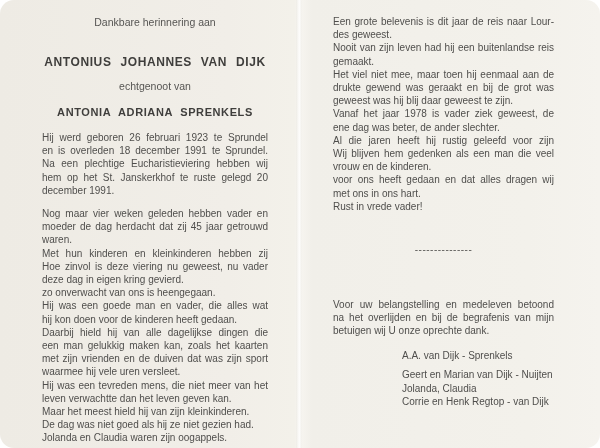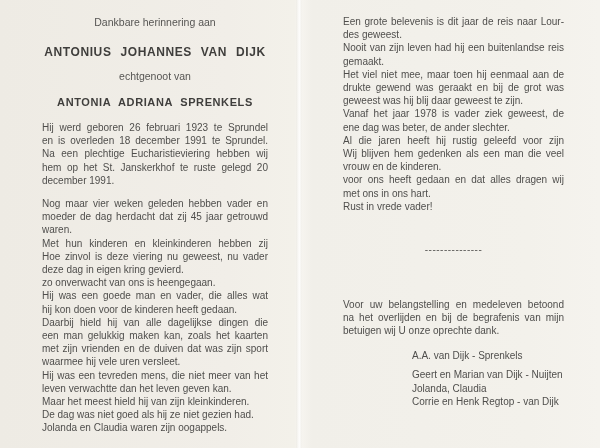--- a/index.html
+++ b/index.html
@@ -11,49 +11,50 @@
   }
   .card {
     position: relative;
     width: 600px;
     height: 448px;
     background: linear-gradient(90deg,
       #eeebe4 0%, #f1eee8 38%, #f3f1ea 49%,
       #f7f5f0 50%, #f1efe9 52%, #f3f1eb 88%, #f5f3ee 100%);
     font-family: "Liberation Sans", "DejaVu Sans", sans-serif;
     color: #4f4e4c;
+    border-radius: 14px;
   }
   .fold {
     position: absolute;
     left: 296px;
     top: 0;
     width: 6px;
     height: 448px;
     background: linear-gradient(90deg,
       rgba(90,85,75,0.04) 0%,
       rgba(255,255,255,0.75) 55%,
       rgba(90,85,75,0.03) 100%);
   }
   .page {
     position: absolute;
     top: 14px;
   }
   .page.left  { left: 42px;  width: 226px; }
-  .page.right { left: 343px; width: 221px; top: 13px; }
+  .page.right { left: 333px; width: 221px; top: 13px; }
 
   .center { text-align: center; }
 
   .intro-line {
     margin-top: 2px;
     font-size: 10.5px;
     line-height: 13px;
     color: #565553;
   }
   .deceased-name {
-    margin-top: 16px;
+    margin-top: 26px;
     font-size: 12px;
     line-height: 15px;
     font-weight: bold;
     letter-spacing: 0.6px;
     word-spacing: 5px;
     color: #3f3e3c;
   }
   .relation-line {
     margin-top: 10px;
     font-size: 10.5px;

